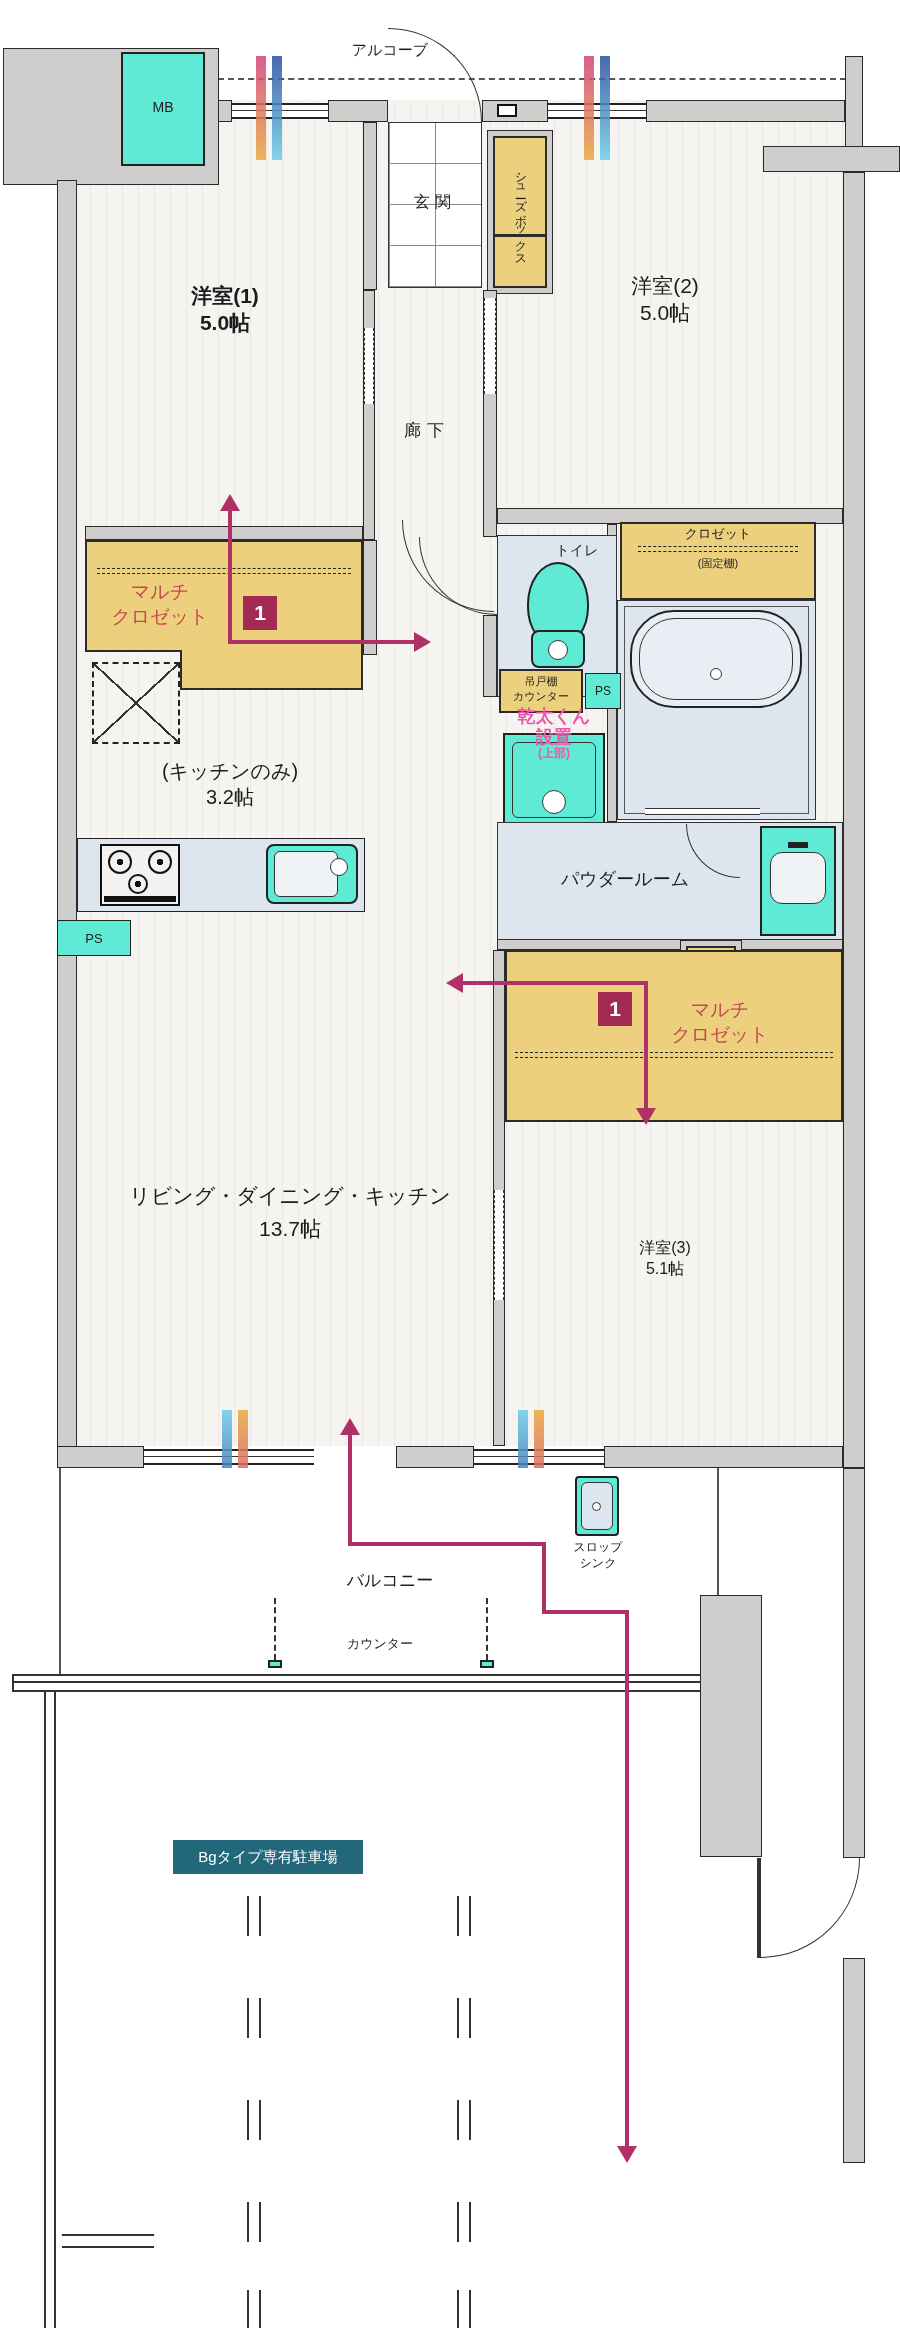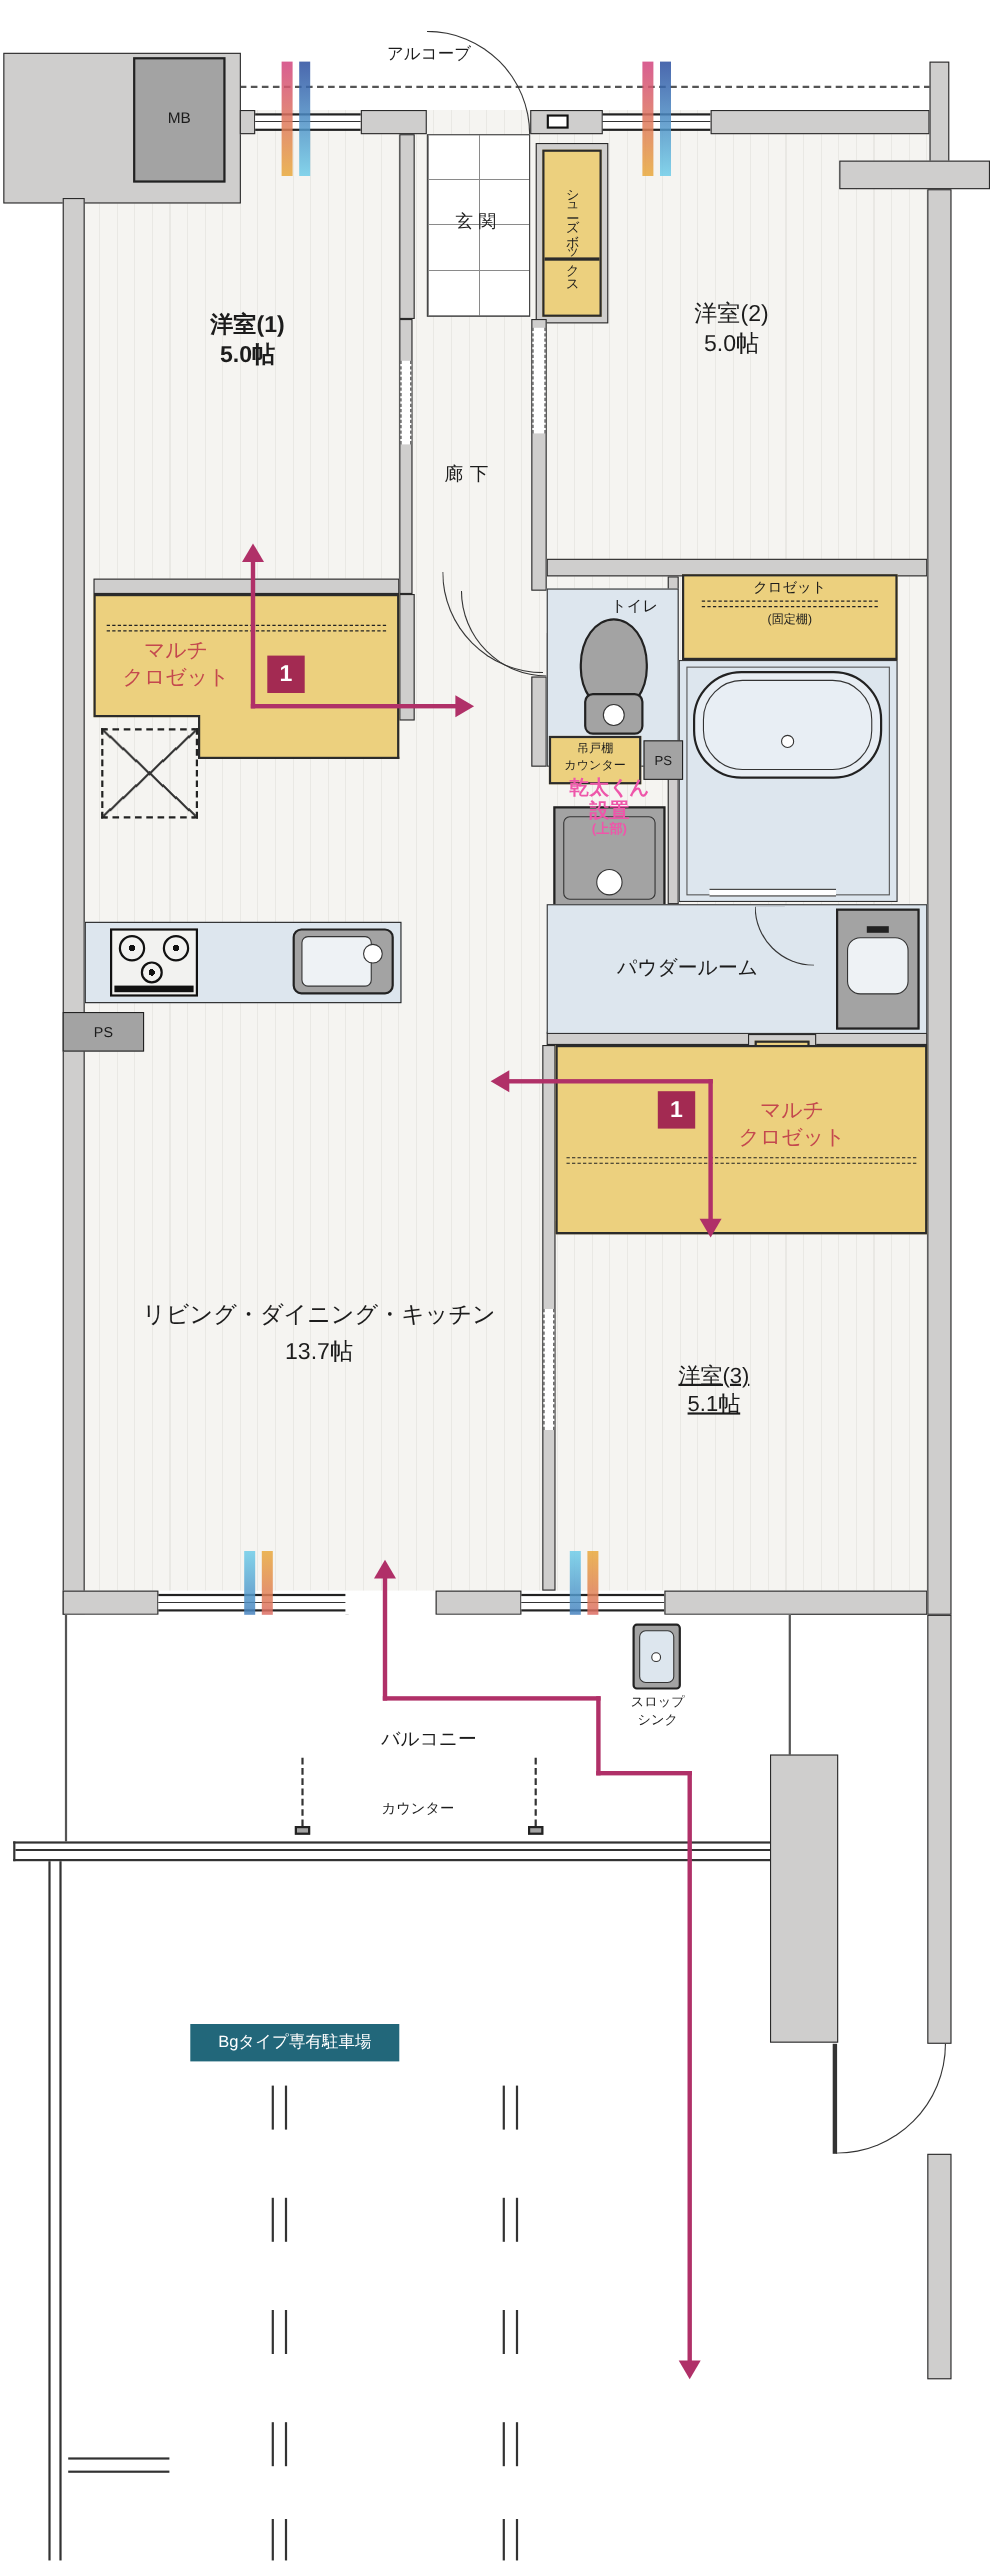--- a/index.html
+++ b/index.html
@@ -26,21 +26,21 @@
   .tri.up{border-left:10px solid transparent;border-right:10px solid transparent;border-bottom:17px solid #b03068;}
   .tri.down{border-left:10px solid transparent;border-right:10px solid transparent;border-top:17px solid #b03068;}
   .tri.left{border-top:10px solid transparent;border-bottom:10px solid transparent;border-right:17px solid #b03068;}
   .tri.right{border-top:10px solid transparent;border-bottom:10px solid transparent;border-left:17px solid #b03068;}
   .badge{background:#a32a52;color:#fff;display:flex;align-items:center;justify-content:center;
          font-weight:bold;font-size:21px;z-index:31;}
   .vtext{writing-mode:vertical-rl;display:flex;align-items:center;justify-content:center;}
   .grid{background-color:#fff;background-image:
      repeating-linear-gradient(0deg,#8a8a8a 0,#8a8a8a 1px,transparent 1px,transparent 41px),
      repeating-linear-gradient(90deg,#8a8a8a 0,#8a8a8a 1px,transparent 1px,transparent 46px);}
-  .fixture{background:#a3a3a3;border:2px solid #222;}
+  .fixture{background:#5eead4;border:2px solid #222;}
   .thin{border:1.5px solid #333;}
   .burner{position:absolute;border:2.5px solid #111;border-radius:50%;
           background:radial-gradient(circle,#111 0 3px,transparent 3px);}
   .parkmark{border-left:2.5px solid #333;border-right:2.5px solid #333;}
   .parkmark-h{border-top:2.5px solid #333;border-bottom:2.5px solid #333;}
   .rail{border-top:2.5px solid #333;border-bottom:2.5px solid #333;
         background:linear-gradient(#fff 0 5px,#333 5px 7px,#fff 7px);}
   .teal{background:#22677a;color:#fff;display:flex;align-items:center;justify-content:center;}
   .xbox{border:2px dashed #222;background-image:
      linear-gradient(to top right,transparent calc(50% - 1px),#333 calc(50% - 1px) calc(50% + 1px),transparent calc(50% + 1px)),
@@ -152,20 +152,24 @@
   <div class="abs fixture" style="left:503px;top:733px;width:102px;height:94px;"></div>
   <div class="abs thin" style="left:512px;top:742px;width:84px;height:76px;border-radius:6px;"></div>
   <div class="abs thin" style="left:542px;top:790px;width:24px;height:24px;border-radius:50%;background:#fff;"></div>
   <div class="abs lbl pink" style="left:497px;top:706px;width:114px;font-size:18px;font-weight:bold;line-height:1.15;z-index:6;">
     <div>乾太くん</div>
     <div>設置</div>
     <div style="font-size:12px;">(上部)</div>
   </div>
 
   <div class="abs xbox" style="left:92px;top:662px;width:88px;height:82px;"></div>
+  <div class="abs lbl" style="left:110px;top:758px;width:240px;font-size:20px;">
+    <div>(キッチンのみ)</div>
+    <div>3.2帖</div>
+  </div>
   <div class="abs wet" style="left:77px;top:838px;width:288px;height:74px;border-color:#222;"></div>
   <div class="abs" style="left:100px;top:844px;width:80px;height:62px;border:2px solid #111;background:#f2f2f0;"></div>
   <div class="burner" style="left:108px;top:850px;width:20px;height:20px;"></div>
   <div class="burner" style="left:148px;top:850px;width:20px;height:20px;"></div>
   <div class="burner" style="left:128px;top:874px;width:16px;height:16px;"></div>
   <div class="abs" style="left:104px;top:896px;width:72px;height:6px;background:#111;"></div>
   <div class="abs fixture" style="left:266px;top:844px;width:92px;height:60px;border-radius:8px;"></div>
   <div class="abs thin" style="left:274px;top:851px;width:64px;height:46px;border-radius:6px;background:#eef2f5;"></div>
   <div class="abs thin" style="left:330px;top:858px;width:18px;height:18px;border-radius:50%;background:#fff;"></div>
   <div class="abs fixture" style="left:57px;top:920px;width:74px;height:36px;border-width:1.5px;display:flex;align-items:center;justify-content:center;font-size:13px;">
@@ -191,21 +195,21 @@
   <div class="abs lbl red" style="left:640px;top:998px;width:160px;font-size:19px;">
     <div>マルチ</div>
     <div>クロゼット</div>
   </div>
   <div class="abs yellow" style="left:686px;top:946px;width:50px;height:44px;background:transparent;border-width:0;"></div>
 
   <div class="abs lbl" style="left:85px;top:1180px;width:410px;font-size:21px;line-height:1.55;">
     <div>リビング・ダイニング・キッチン</div>
     <div>13.7帖</div>
   </div>
-  <div class="abs lbl" style="left:549px;top:1238px;width:200px;font-size:20px;text-decoration:underline;">
+  <div class="abs lbl" style="left:565px;top:1238px;width:200px;font-size:16px;">
     <div>洋室(3)</div>
     <div>5.1帖</div>
   </div>
 
   <div class="abs wall" style="left:57px;top:1446px;width:87px;height:22px;"></div>
   <div class="abs win" style="left:144px;top:1449px;width:170px;"></div>
   <div class="abs wall" style="left:396px;top:1446px;width:78px;height:22px;"></div>
   <div class="abs win" style="left:474px;top:1449px;width:130px;"></div>
   <div class="abs wall" style="left:604px;top:1446px;width:239px;height:22px;"></div>
   <div class="abs arc br" style="left:316px;top:1468px;width:80px;height:80px;"></div>

